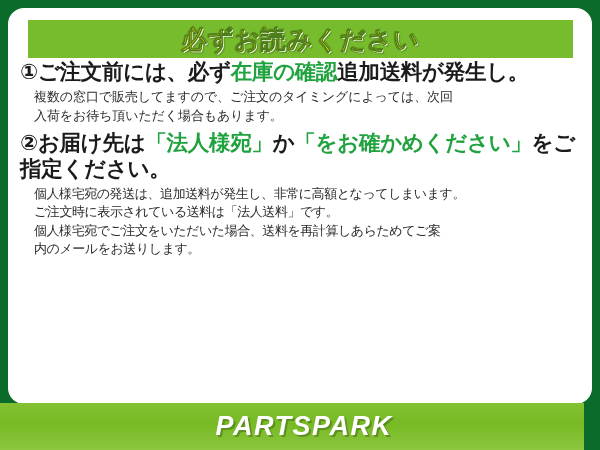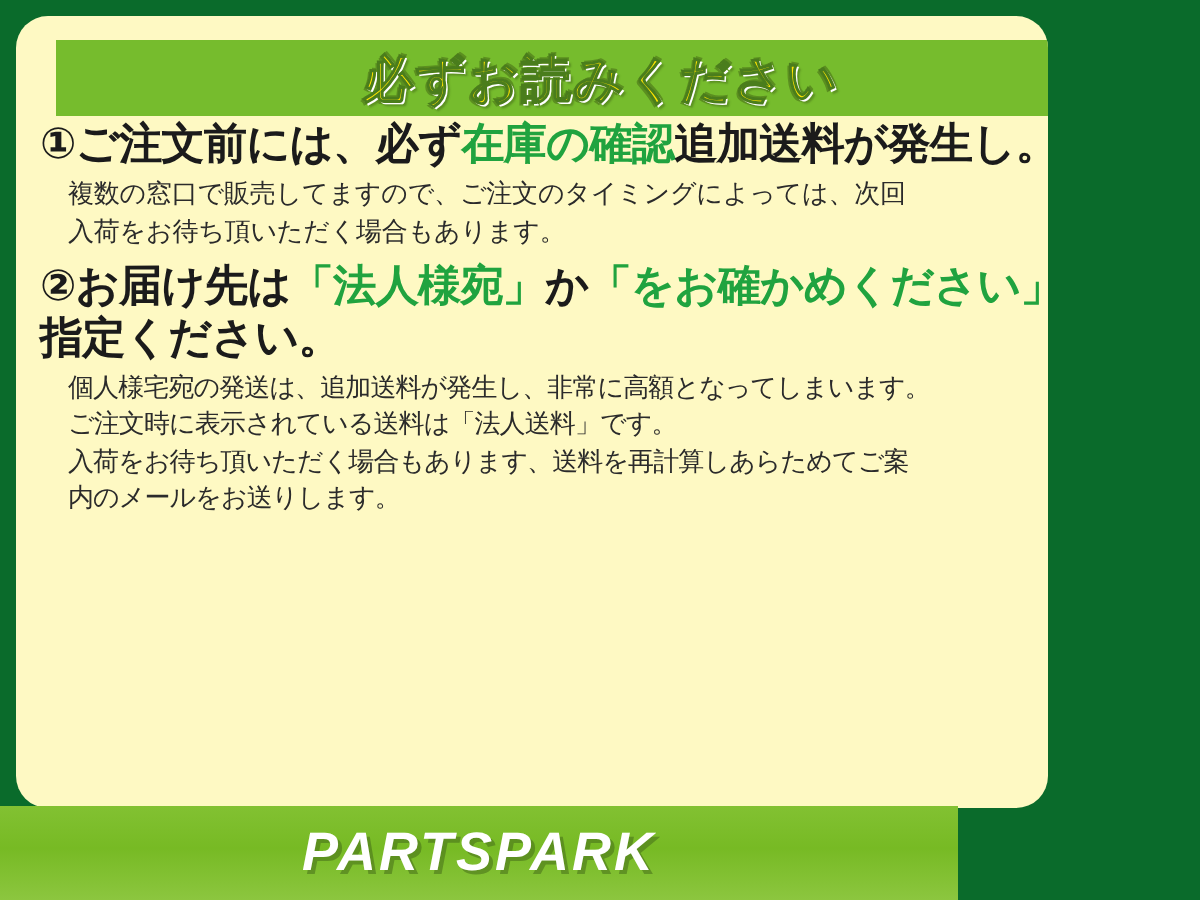--- a/index.html
+++ b/index.html
@@ -22,24 +22,24 @@
     box-sizing: border-box;
     background: #0a6b2b;           
     overflow: hidden;
   }
 
   
   .card {
     position: absolute;
     left: 8px;
     top: 8px;
-    width: 516px;
+    width: 584px;
     height: 396px;
     box-sizing: border-box;
-    background: #fef9c3;
+    background: #ffffff;
     border-radius: 16px;
     overflow: hidden;
   }
 
   
   .title-bar {
     position: absolute;
     left: 20px;
     top: 12px;
     width: 545px;
@@ -102,26 +102,27 @@
     letter-spacing: -0.1px;
     white-space: pre-line;
   }
   .sub.tight { letter-spacing: -0.45px; }
 
   
   .footer {
     position: absolute;
     left: 0;
     top: 403px;
-    width: 479px;
+    width: 560px;
     height: 47px;
     background: linear-gradient(180deg, #82c132 0%, #77ba24 45%, #8cc63f 100%);
     display: flex;
     align-items: center;
     justify-content: center;
+    padding-left: 24px;
   }
   .brand {
     font-size: 27px;
     font-weight: bold;
     font-style: italic;
     letter-spacing: 1.5px;
     color: #ffffff;
     text-shadow: 2px 2px 0 rgba(70,110,25,0.55);
   }
 </style>
@@ -145,21 +146,21 @@
         <div class="sub">複数の窓口で販売してますので、ご注文のタイミングによっては、次回
 入荷をお待ち頂いただく場合もあります。</div>
       </div>
 
       <div class="item">
         <div class="headline wrap">
           <span class="num">②</span><span>お届け先は</span><span class="hl">「法人様宛」</span><span>か</span><span class="hl">「をお確かめください」</span><span>をご指定ください。</span>
         </div>
         <div class="sub tight">個人様宅宛の発送は、追加送料が発生し、非常に高額となってしまいます。
 ご注文時に表示されている送料は「法人送料」です。
-入荷をお待ち頂いただく場合もあります、送料を再計算しあらためてご案
+個人様宅宛でご注文をいただいた場合、送料を再計算しあらためてご案
 内のメールをお送りします。</div>
       </div>
 
 
     </div>
   </div>
 
   <div class="footer">
     <div class="brand">PARTSPARK</div>
   </div>

